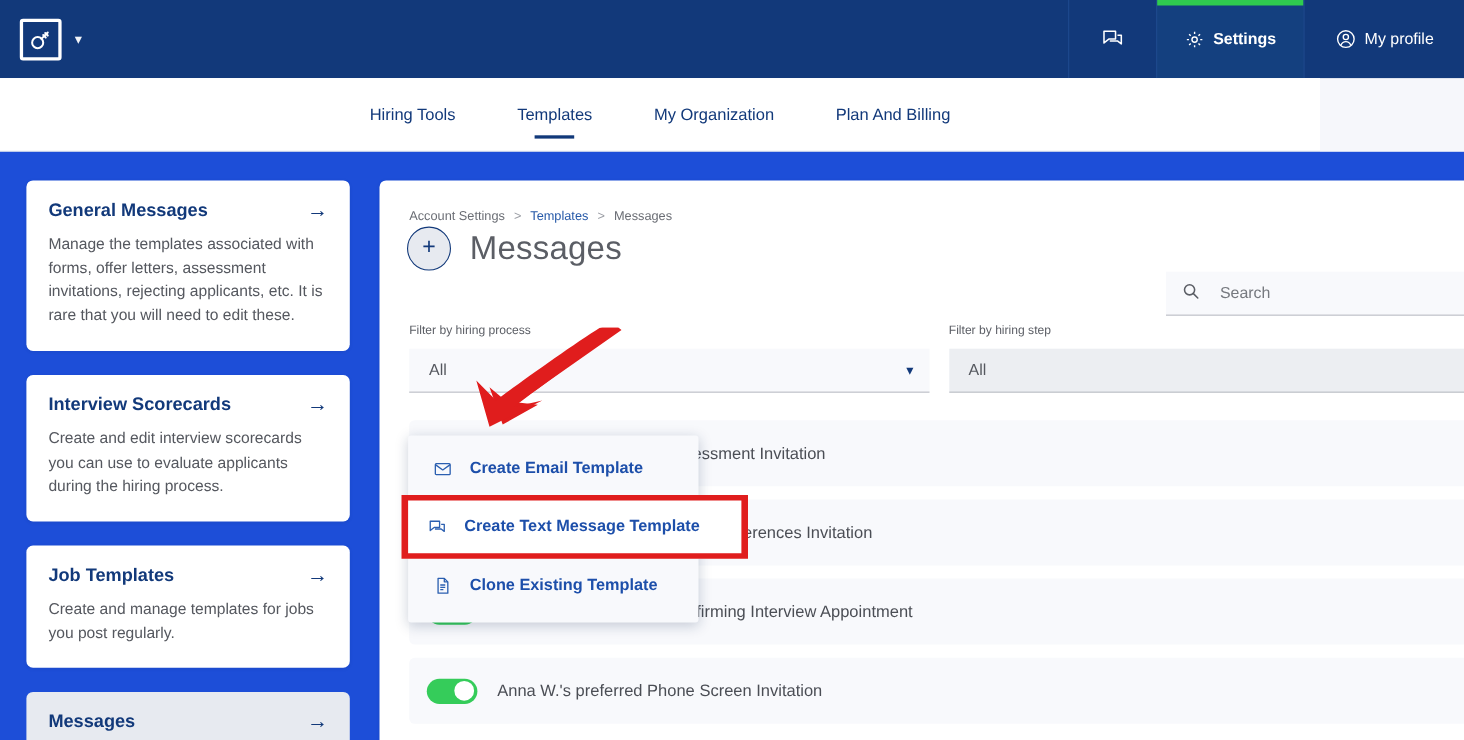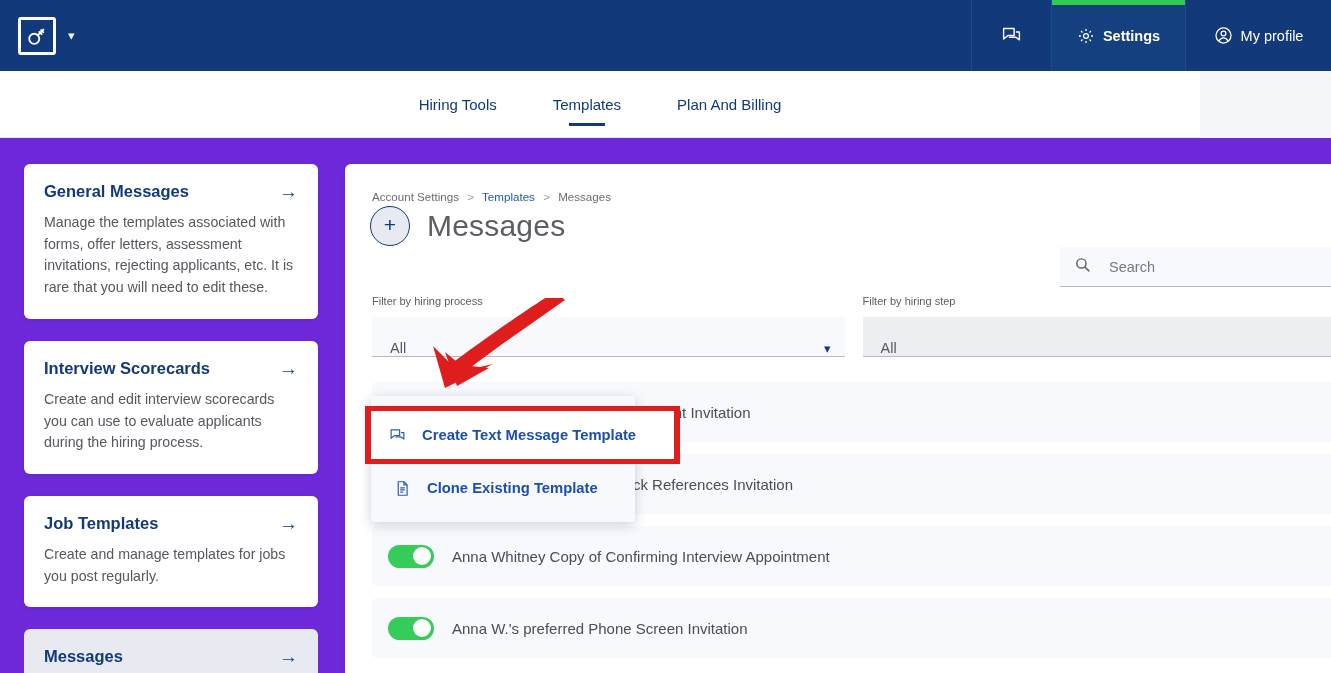--- a/index.html
+++ b/index.html
@@ -53,21 +53,21 @@
   .subnav a {
     color: #12397a; font-size: 15px; text-decoration: none; padding: 0 28px;
     position: relative; line-height: 67px; white-space: nowrap;
   }
   .subnav a.active::after {
     content: ""; position: absolute; left: 50%; transform: translateX(-50%);
     bottom: 12px; width: 36px; height: 2.5px; background: #12397a;
   }
 
   
-  .body-area { position: absolute; top: 138px; left: 0; width: 1331px; height: 535px; background: #6d28d9; }
+  .body-area { position: absolute; top: 138px; left: 0; width: 1331px; height: 535px; background: #1d4ed8; }
 
   
   .sidebar { position: absolute; top: 26px; left: 24px; width: 294px; }
   .scard {
     background: #ffffff; border-radius: 6px; padding: 18px 20px 20px 20px;
     margin-bottom: 22px; box-shadow: 0 1px 3px rgba(20,40,80,.10);
   }
   .scard.selected { background: #e7eaf0; box-shadow: none; }
   .scard-head { display: flex; align-items: center; justify-content: space-between; }
   .scard-title { color: #12397a; font-size: 16.5px; font-weight: bold; }
@@ -103,21 +103,21 @@
     color: #3a3d44; width: 100%; font-family: "Liberation Sans", sans-serif;
   }
   .search-wrap input::placeholder { color: #76797f; }
 
   
   .filters { position: absolute; top: 131px; left: 27px; right: 20px; display: flex; gap: 18px; }
   .filter-col { flex: 1; min-width: 0; }
   .filter-label { font-size: 11px; color: #5b5e65; margin-bottom: 10px; }
   .select {
     height: 40px; background: #f8f9fc; border-bottom: 1.4px solid #b9bcc4;
-    display: flex; align-items: flex-end; justify-content: space-between;
+    display: flex; align-items: center; justify-content: space-between;
     padding: 0 14px 0 18px; font-size: 14.5px; color: #55585f; cursor: pointer;
   }
   .select.muted { background: #eceef2; border-bottom-color: #b9bcc4; }
   .select .chev { color: #12397a; font-size: 13px; }
 
   
   .list { position: absolute; top: 218px; left: 27px; right: -130px; }
   .row {
     height: 60px; background: #f8f9fc; border-radius: 5px; margin-bottom: 12px;
     display: flex; align-items: center; padding: 0 14px 0 16px;
@@ -197,20 +197,21 @@
           </svg>
         </span>
         <span>My profile</span>
       </div>
     </div>
   </div>
 
   <div class="subnav">
     <a href="#">Hiring Tools</a>
     <a href="#" class="active">Templates</a>
+    <a href="#">My Organization</a>
     <a href="#">Plan And Billing</a>
   </div>
 
   <div class="body-area">
 
     <div class="sidebar">
 
       <div class="scard">
         <div class="scard-head">
           <span class="scard-title">General Messages</span>
@@ -317,20 +318,29 @@
               <div class="knob"></div>
             </div>
           <div class="row-name">Anna W.'s preferred Phone Screen Invitation</div>
 
         </div>
 
       </div>
     </div>
 
     <div class="dropdown">
+      <div class="dd-item">
+        <span class="dd-icon">
+          <svg width="17" height="17" viewBox="0 0 24 24" fill="none" stroke="#2b5fb0" stroke-width="1.7" stroke-linejoin="round">
+            <rect x="2.5" y="5" width="19" height="14" rx="1.2"></rect>
+            <path d="M2.5 6.2 L12 13 L21.5 6.2"></path>
+          </svg>
+        </span>
+        <span>Create Email Template</span>
+      </div>
 
       <div class="dd-item highlight">
         <span class="dd-icon">
           <svg width="17" height="17" viewBox="0 0 24 24" fill="none" stroke="#2b5fb0" stroke-width="1.7" stroke-linejoin="round">
             <path d="M3 4h12v8H8l-5 4z"></path>
             <path d="M9 14h8l4 3v-9h-4"></path>
           </svg>
         </span>
         <span>Create Text Message Template</span>
       </div>

